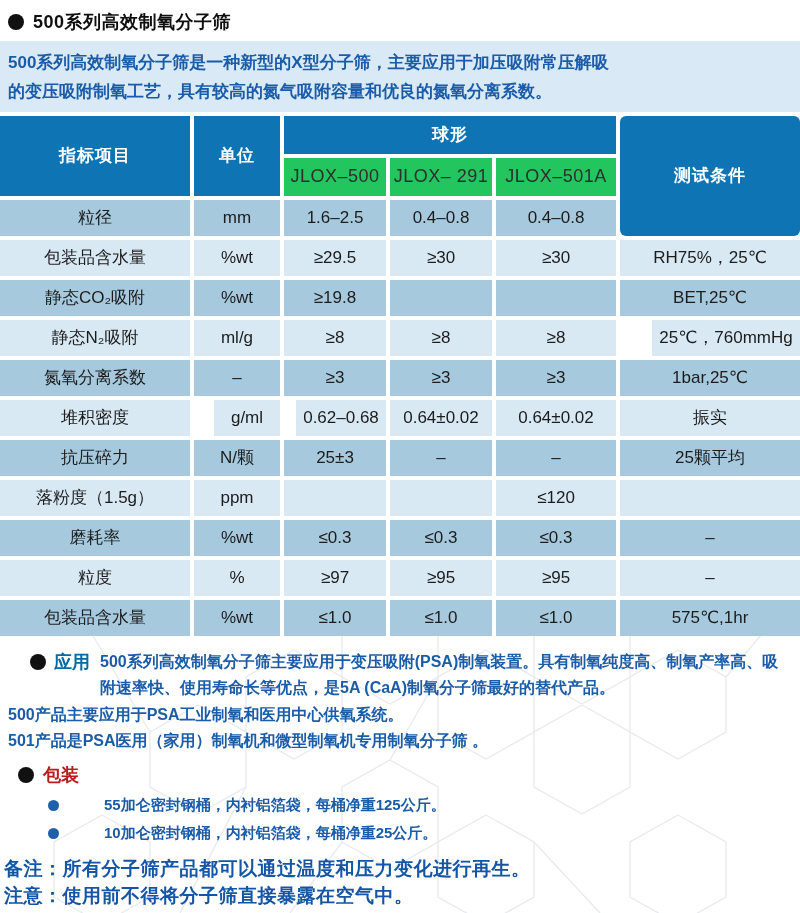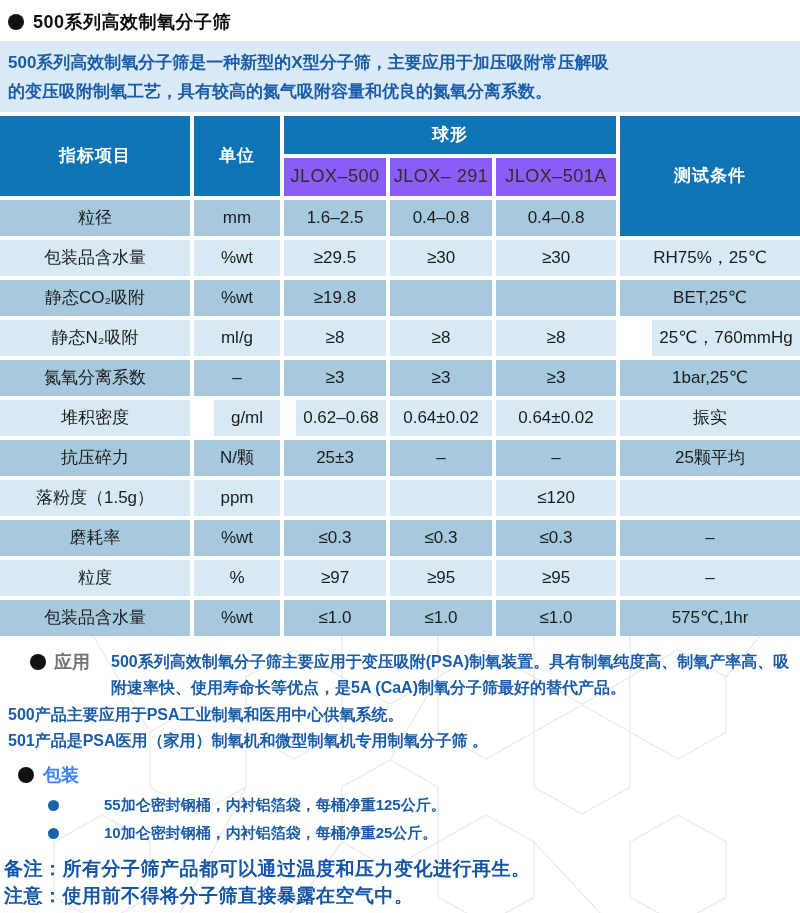--- a/index.html
+++ b/index.html
@@ -42,44 +42,44 @@
     width:800px; background:#ffffff;
   }
   .cell {
     display:flex; align-items:center; justify-content:center;
     font-size:17px; color:#1c1c1c; text-align:center; line-height:1.1;
   }
   .head {
     background:#0e74b4; color:#ffffff; font-weight:bold; font-size:17px; letter-spacing:1px;
   }
   .subhead {
-    background:#8b5cf6; color:#2e2e2e; font-size:18px; letter-spacing:.5px;
+    background:#22c55e; color:#2e2e2e; font-size:18px; letter-spacing:.5px;
   }
   .row-med   { background:#a6c9de; }
   .row-light { background:#d8e9f4; }
   .h-indicator { grid-row:1/3; grid-column:1; }
   .h-unit      { grid-row:1/3; grid-column:2; }
   .h-shape     { grid-row:1;   grid-column:3/6; }
   .h-m1 { grid-row:2; grid-column:3; }
   .h-m2 { grid-row:2; grid-column:4; }
   .h-m3 { grid-row:2; grid-column:5; }
-  .h-test      { grid-row:1/4; grid-column:6; }
+  .h-test      { grid-row:1/4; grid-column:6;border-radius:6px; }
 
   
   .app-section { margin-top:13px; padding:0 8px; color:#1b5ca9; font-size:16px; font-weight:600; }
   .app-line1 { display:flex; align-items:flex-start; line-height:26px; }
   .app-line1 .dot-black { margin:5px 8px 0 22px; }
-  .app-head  { font-size:18px; font-weight:bold; color:#737373; margin-right:21px; white-space:nowrap; }
+  .app-head  { font-size:18px; font-weight:bold; color:#0369a1; margin-right:10px; white-space:nowrap; }
   .app-body  { line-height:26px; }
   .app-para  { line-height:25px; margin-top:1px; }
 
   .pack-section { margin-top:10px; padding:0 8px; }
   .pack-title { display:flex; align-items:center; }
   .pack-title .dot-black { margin-left:10px; }
-  .pack-name { font-size:18px; font-weight:bold; color:#3b82f6; }
+  .pack-name { font-size:18px; font-weight:bold; color:#b91c1c; }
   .pack-item {
     display:flex; align-items:center; margin:9px 0 0 40px;
     color:#1b5ca9; font-size:15px; font-weight:600;gap:36px;
   }
   .dot-blue {
     width:11px; height:11px; border-radius:50%; background:#1d61ab; margin-right:9px; flex:0 0 auto;
   }
 
   .notes { margin-top:12px; padding:0 4px; color:#1456a5; font-weight:bold; }
   .note-line { font-size:19px; line-height:27px; letter-spacing:.5px; }

